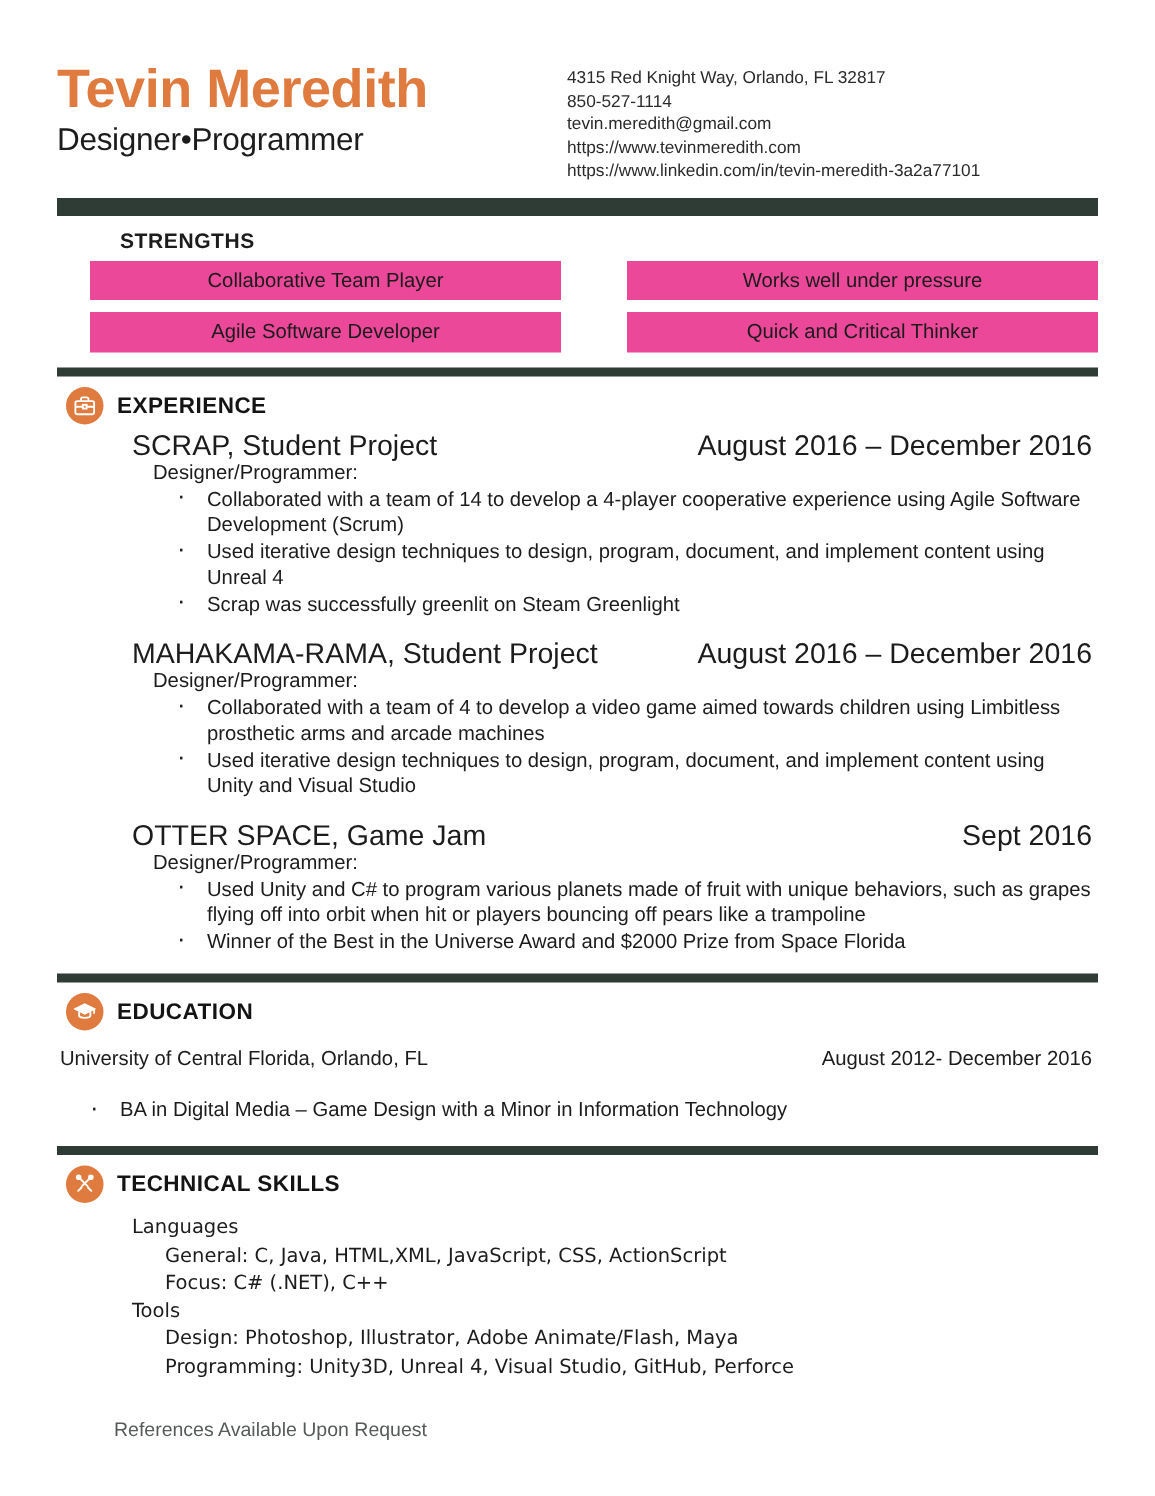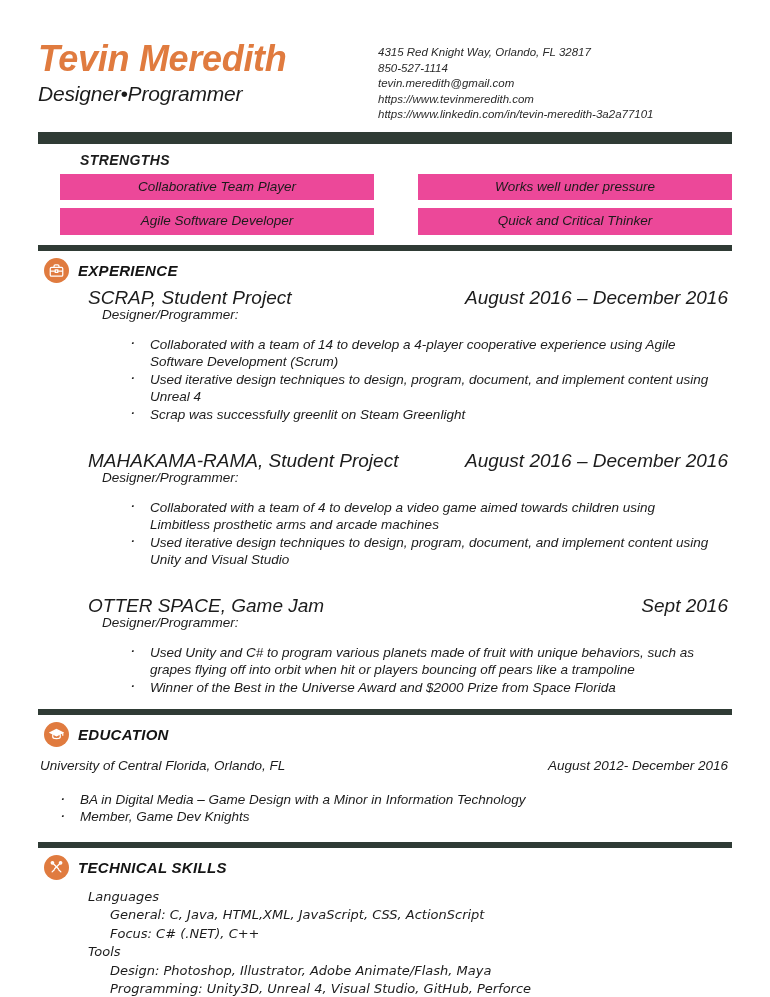--- a/index.html
+++ b/index.html
@@ -15,21 +15,20 @@
   .page {
     position: relative;
     width: 770px;
     height: 997px;
     background: #ffffff;
     overflow: hidden;
     box-sizing: border-box;
   }
   .inner {
     padding: 0 38px;
-    font-style: italic;
   }
 
   
   .header {
     display: flex;
     align-items: flex-start;
     justify-content: flex-start;
     padding-top: 40px;
   }
   .identity { flex: 0 0 auto; width: 340px; }
@@ -136,21 +135,21 @@
   }
   .exp-org { }
   .exp-date { white-space: nowrap; }
   .exp-role {
     font-size: 13.5px;
     line-height: 17px;
     padding-left: 14px;
   }
   ul.bullets {
     list-style: none;
-    margin: 12px;
+    margin: 0;
     padding: 0 0 0 28px;
   }
   ul.bullets li {
     position: relative;
     font-size: 13.5px;
     line-height: 17px;
     padding-left: 22px;
     padding-top: 1px;
   }
   ul.bullets li:before {
@@ -326,21 +325,20 @@
       <span class="sec-title">EDUCATION</span>
     </div>
 
     <div class="edu-block">
       <div class="edu-row">
         <span>University of Central Florida, Orlando, FL</span>
         <span>August 2012- December 2016</span>
       </div>
       <ul class="edu-bullets">
         <li>BA in Digital Media – Game Design with a Minor in Information Technology</li>
-        <li>Member, Game Dev Knights</li>
       </ul>
     </div>
   </div>
 
   <div class="rule-wrap" style="margin-top:9px;">
       <div class="rule"></div>
     </div>
 
   <div class="inner">
     <div class="sec-head">

